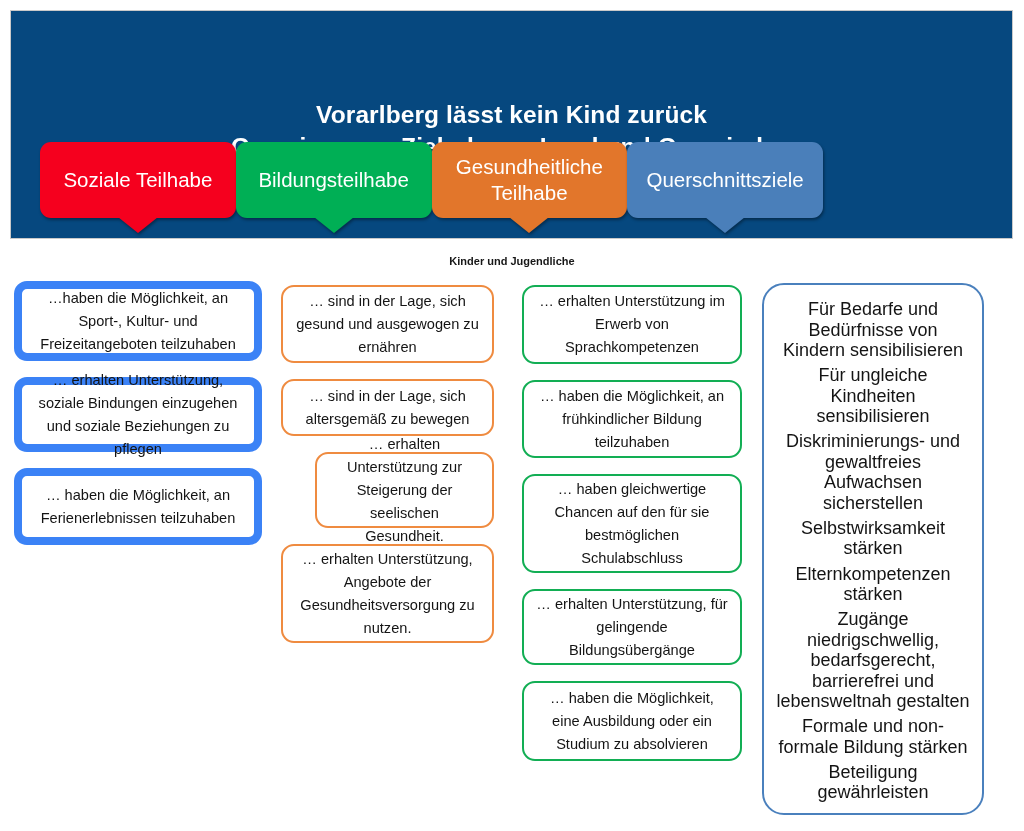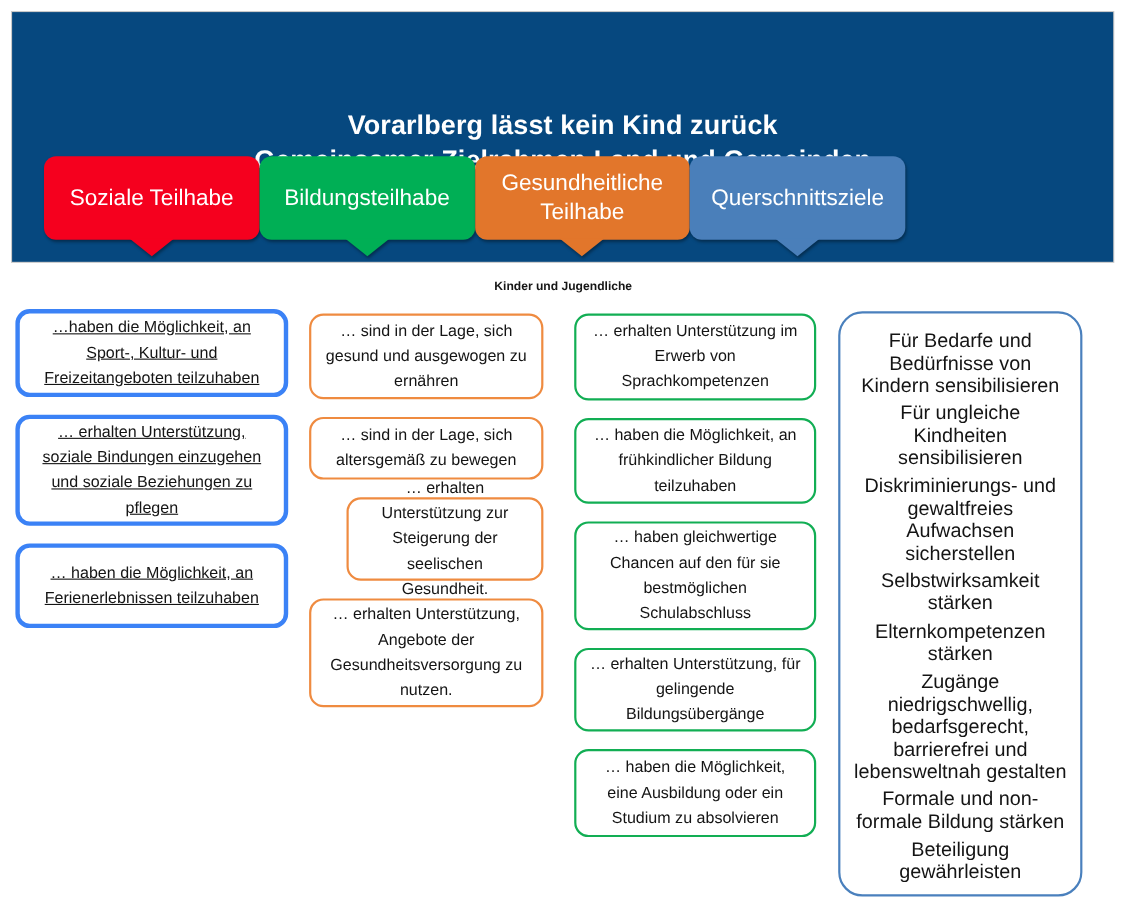--- a/index.html
+++ b/index.html
@@ -115,27 +115,27 @@
     display: flex;
     align-items: center;
     justify-content: center;
     text-align: center;
     font-size: 14.6px;
     line-height: 23px;
     padding: 6px 12px;
     margin-bottom: 16px;
     color: #141414;
   }
-  .card.red    { border: 4px solid #3b82f6; text-decoration: underline; }
+  .card.red    { border: 8px solid #3b82f6; }
   .card.orange { border: 2.6px solid #ef8b40; }
   .card.green  { border: 2.6px solid #12ae54; }
 
   
   #col-social .card:nth-child(1) { height: 80px; }
-  #col-social .card:nth-child(2) { height: 101px; margin-top: 12px; }
+  #col-social .card:nth-child(2) { height: 75px; margin-top: 12px; }
   #col-social .card:nth-child(3) { height: 77px;  margin-top: 10px; }
 
   #col-health .card:nth-child(1) { height: 78px; }
   #col-health .card:nth-child(2) { height: 57px;  margin-top: 12px; }
   #col-health .card:nth-child(3) { height: 76px;  margin-top: 12px; margin-left: 34px; }
   #col-health .card:nth-child(4) { height: 99px;  margin-top: 12px; }
 
   #col-edu .card:nth-child(1) { height: 79px; }
   #col-edu .card:nth-child(2) { height: 78px; margin-top: 14px; }
   #col-edu .card:nth-child(3) { height: 99px; margin-top: 13px; }

